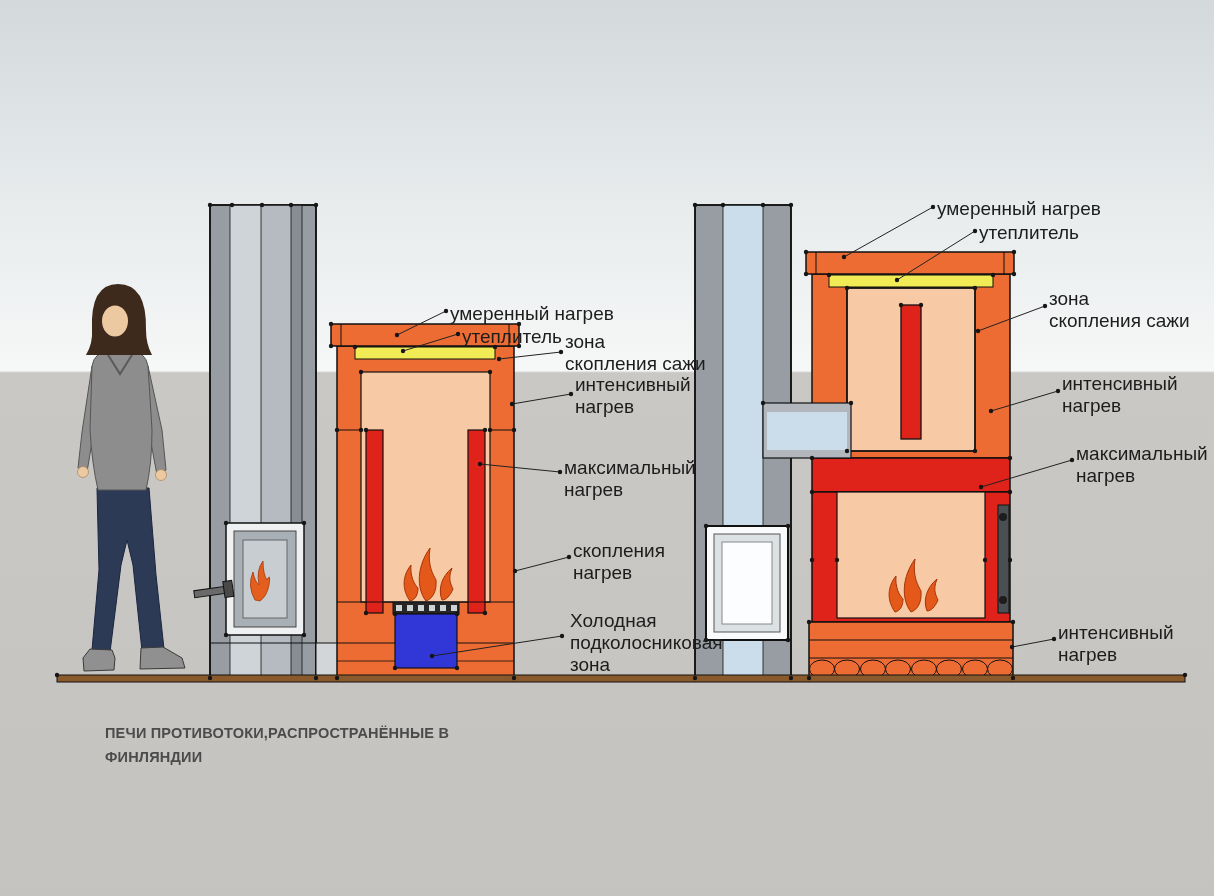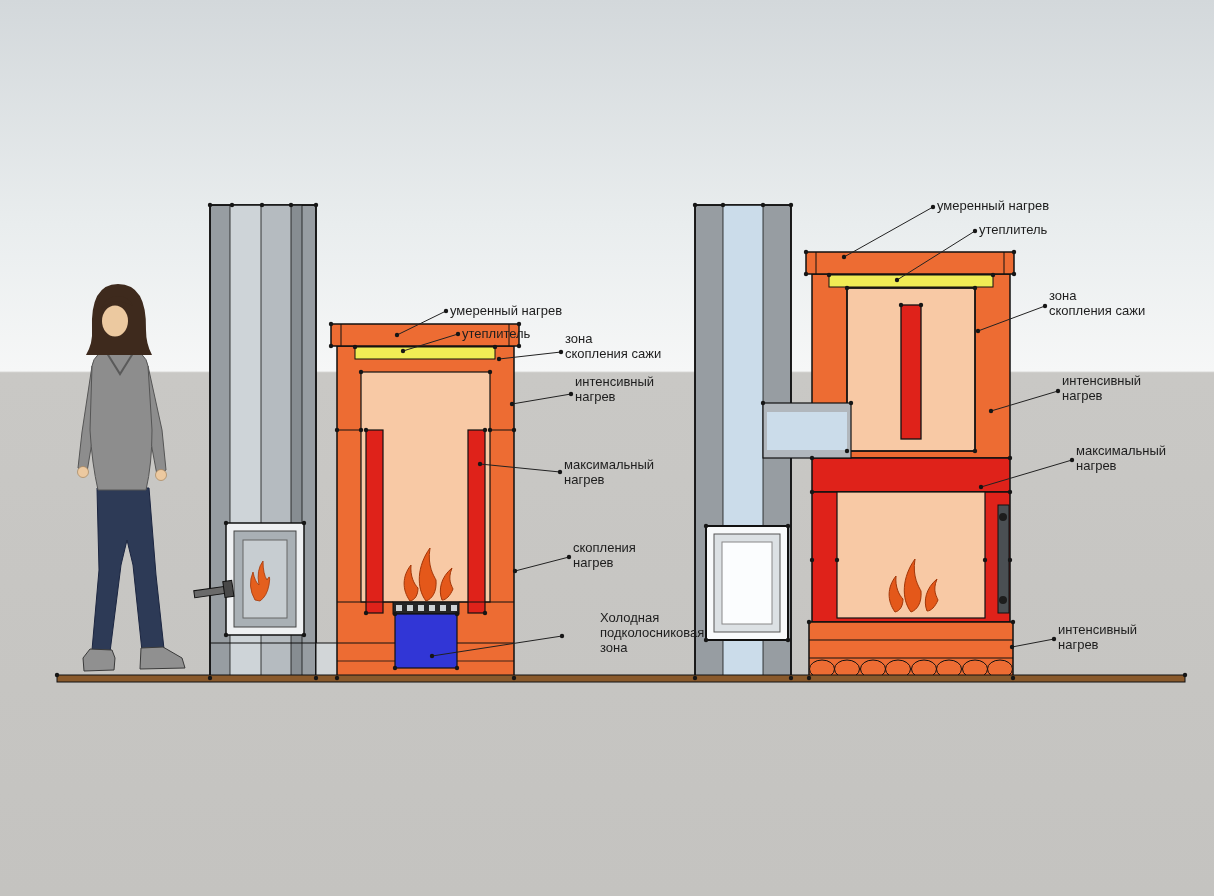--- a/index.html
+++ b/index.html
@@ -13,28 +13,28 @@
   .f-orange{fill:var(--orange,#ed6c33)}
   .f-peach{fill:var(--peach,#f8c9a5)}
   .f-yellow{fill:var(--yellow,#f1ec55)}
   .f-red{fill:var(--red,#df221a)}
   .f-blue{fill:var(--blue,#3136d6)}
   .f-cgray{fill:var(--chimney_gray,#979da2)}
   .f-clight{fill:var(--chimney_light,#ced4d8)}
   .f-cblue{fill:var(--chimney_blue,#cbddea)}
   .f-floor{fill:var(--floor,#8a5a2c)}
 
-  .lbl{position:absolute;font-size:13px;line-height:1.16;color:#1d1d1d;white-space:pre-line;}
+  .lbl{position:absolute;font-size:19px;line-height:1.16;color:#1d1d1d;white-space:pre-line;}
   .l1{left:450px;top:303px}
   .l2{left:462px;top:326px}
   .l3{left:565px;top:331px}
   .l4{left:575px;top:374px}
   .l5{left:564px;top:457px}
   .l6{left:573px;top:540px}
-  .l7{left:600px;top:610px}
+  .l7{left:570px;top:610px}
   .r1{left:937px;top:198px}
   .r2{left:979px;top:222px}
   .r3{left:1049px;top:288px}
   .r4{left:1062px;top:373px}
   .r5{left:1076px;top:443px}
   .r6{left:1058px;top:622px}
 
   .caption{position:absolute;font-size:14.5px;font-weight:bold;color:#4b4b4b;
     line-height:1.65;letter-spacing:.2px;white-space:pre-line;}
   .cap-left{left:105px;top:722px}
@@ -312,14 +312,16 @@
   <div class="lbl r2">утеплитель</div>
   <div class="lbl r3">зона
 скопления сажи</div>
   <div class="lbl r4">интенсивный
 нагрев</div>
   <div class="lbl r5">максимальный
 нагрев</div>
   <div class="lbl r6">интенсивный
 нагрев</div>
 
+  <div class="caption cap-left">ПЕЧИ ПРОТИВОТОКИ,РАСПРОСТРАНЁННЫЕ В
+ФИНЛЯНДИИ</div>
 
 </div>
 
 </body></html>

